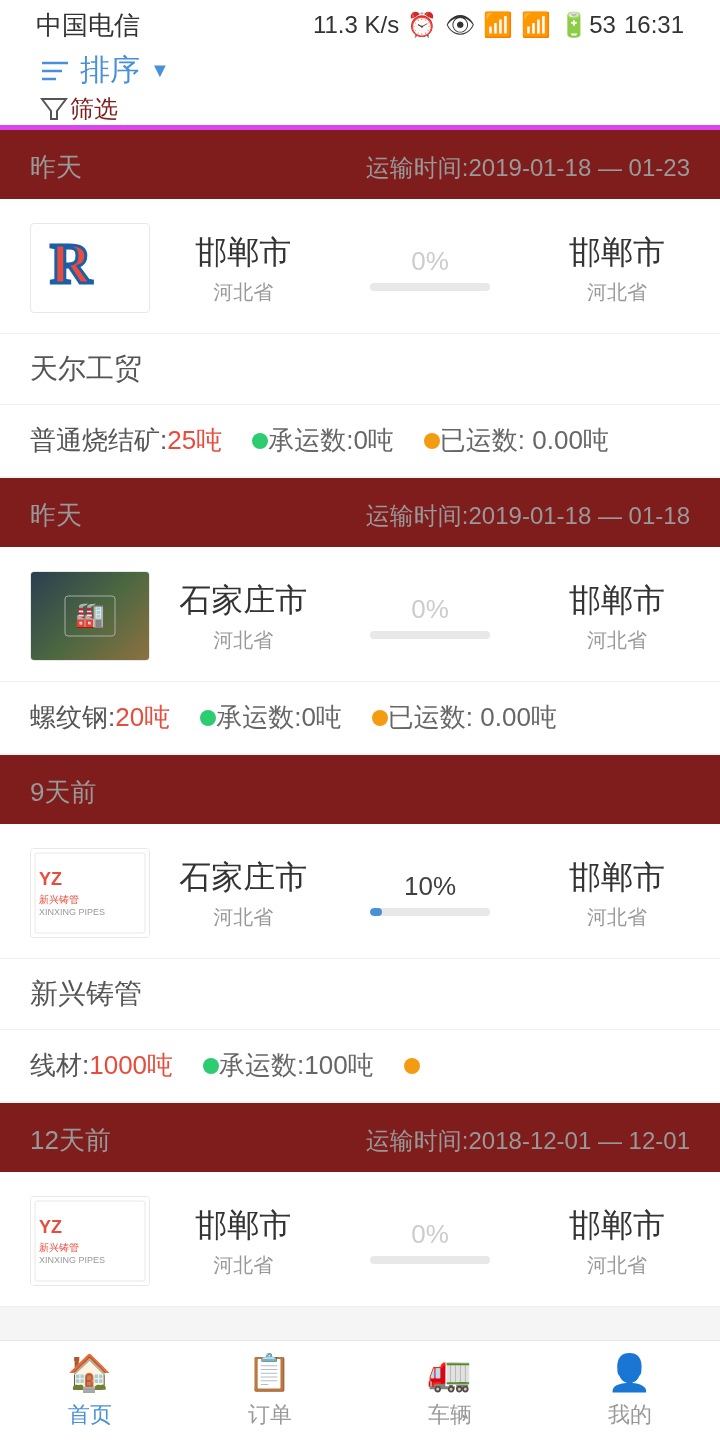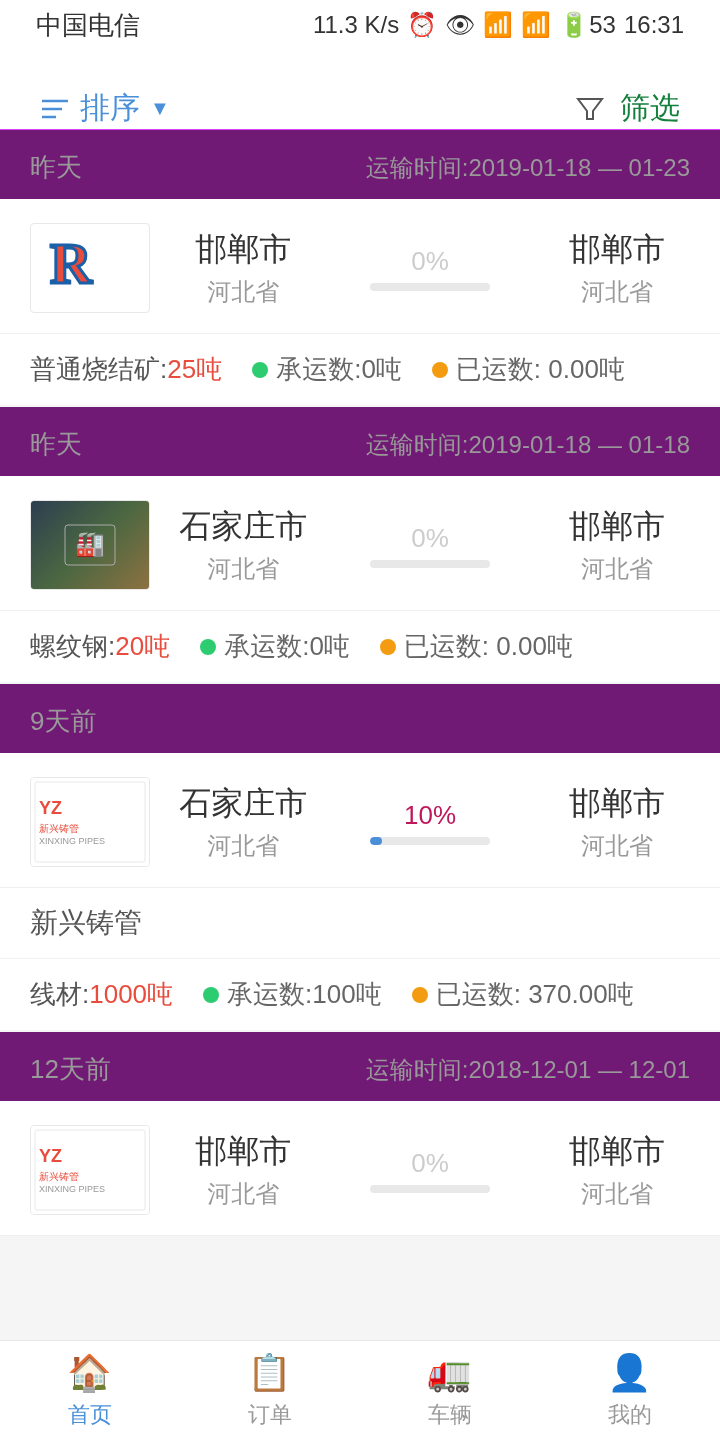--- a/index.html
+++ b/index.html
@@ -23,52 +23,53 @@
       font-size: 28px;
     }
     .status-left { font-size: 26px; color: #333; }
     .status-right { display: flex; align-items: center; gap: 8px; font-size: 24px; color: #333; }
 
     
     .toolbar {
       background: #fff;
       height: 80px;
       display: flex;
-      align-items: flex-end;
+      align-items: flex-start;
       justify-content: space-between;
       padding: 0 40px;
-      border-bottom: 1px solid #d946ef;
+      border-bottom: 5px solid #d946ef;
+      flex-direction: column;
     }
     .toolbar-sort {
       display: flex;
       align-items: center;
       gap: 10px;
       color: #4a90d9;
       font-size: 30px;
       cursor: pointer;
     }
     .toolbar-filter {
       display: flex;
       align-items: center;
-      gap: 16px;
-      color: #15803d;
-      font-size: 30px;
+      gap: 2px;
+      color: #7f1d1d;
+      font-size: 24px;
       cursor: pointer;
     }
 
     
     .list { padding: 0; }
 
     
     .group-header {
       display: flex;
       justify-content: space-between;
       align-items: center;
       padding: 20px 30px 14px 30px;
-      background: #701a75;
+      background: #7f1d1d;
     }
     .group-date { font-size: 26px; color: #999; }
     .group-transport { font-size: 24px; color: #999; }
 
     
     .card {
       background: #fff;
       margin: 0 0 2px 0;
     }
     .card-main {
@@ -95,28 +96,28 @@
       flex: 1;
       display: flex;
       align-items: center;
       gap: 26px;
     }
     .route-city {
       flex: 1;
       text-align: center;
     }
     .route-city-name { font-size: 32px; color: #333; font-weight: 500; }
-    .route-province { font-size: 24px; color: #999; margin-top: 4px; }
+    .route-province { font-size: 20px; color: #999; margin-top: 4px; }
 
     .route-middle {
       flex: 1.2;
       text-align: center;
     }
     .route-percent { font-size: 26px; margin-bottom: 6px; }
-    .route-percent.blue { color: #be185d; }
+    .route-percent.blue { color: #404040; }
     .route-percent.gray { color: #ccc; }
     .progress-bar {
       height: 8px;
       background: #e8e8e8;
       border-radius: 4px;
       overflow: hidden;
       margin: 0 auto;
       width: 120px;
     }
     .progress-fill {
@@ -138,21 +139,21 @@
       align-items: center;
       gap: 30px;
       font-size: 26px;
     }
     .cargo-name { color: #555; }
     .cargo-weight { color: #e74c3c; font-weight: 500; }
     .info-dot { width: 16px; height: 16px; border-radius: 50%; flex-shrink: 0; }
     .dot-green { background: #2ecc71; }
     .dot-orange { background: #f39c12; }
     .info-text { color: #666; }
-    .info-group { display: flex; align-items: center; gap: 8px; }
+    .info-group { display: flex; align-items: center; }
 
     
     .bottom-nav {
       position: fixed;
       bottom: 0;
       left: 0;
       width: 720px;
       height: 100px;
       background: #fff;
       border-top: 1px solid #e8e8e8;
@@ -235,20 +236,21 @@
           <div class="progress-bar">
             <div class="progress-fill" style="width:0%"></div>
           </div>
         </div>
         <div class="route-city">
           <div class="route-city-name">邯郸市</div>
           <div class="route-province">河北省</div>
         </div>
       </div>
     </div>
+    <div class="card-company">天尔工贸</div>
     <div class="card-info">
       <span class="cargo-name">普通烧结矿:<span class="cargo-weight">25吨</span></span>
       <div class="info-group">
         <div class="info-dot dot-green"></div>
         <span class="info-text">承运数:0吨</span>
       </div>
       <div class="info-group">
         <div class="info-dot dot-orange"></div>
         <span class="info-text">已运数: 0.00吨</span>
       </div>
@@ -334,21 +336,20 @@
     </div>
     <div class="card-company">新兴铸管</div>
     <div class="card-info">
       <span class="cargo-name">线材:<span class="cargo-weight">1000吨</span></span>
       <div class="info-group">
         <div class="info-dot dot-green"></div>
         <span class="info-text">承运数:100吨</span>
       </div>
       <div class="info-group">
         <div class="info-dot dot-orange"></div>
-        <span class="info-text">已运数: 370.00吨</span>
       </div>
     </div>
   </div>
 
   <div class="group-header">
     <span class="group-date">12天前</span>
     <span class="group-transport">运输时间:2018-12-01 — 12-01</span>
   </div>
   <div class="card">
     <div class="card-main">

